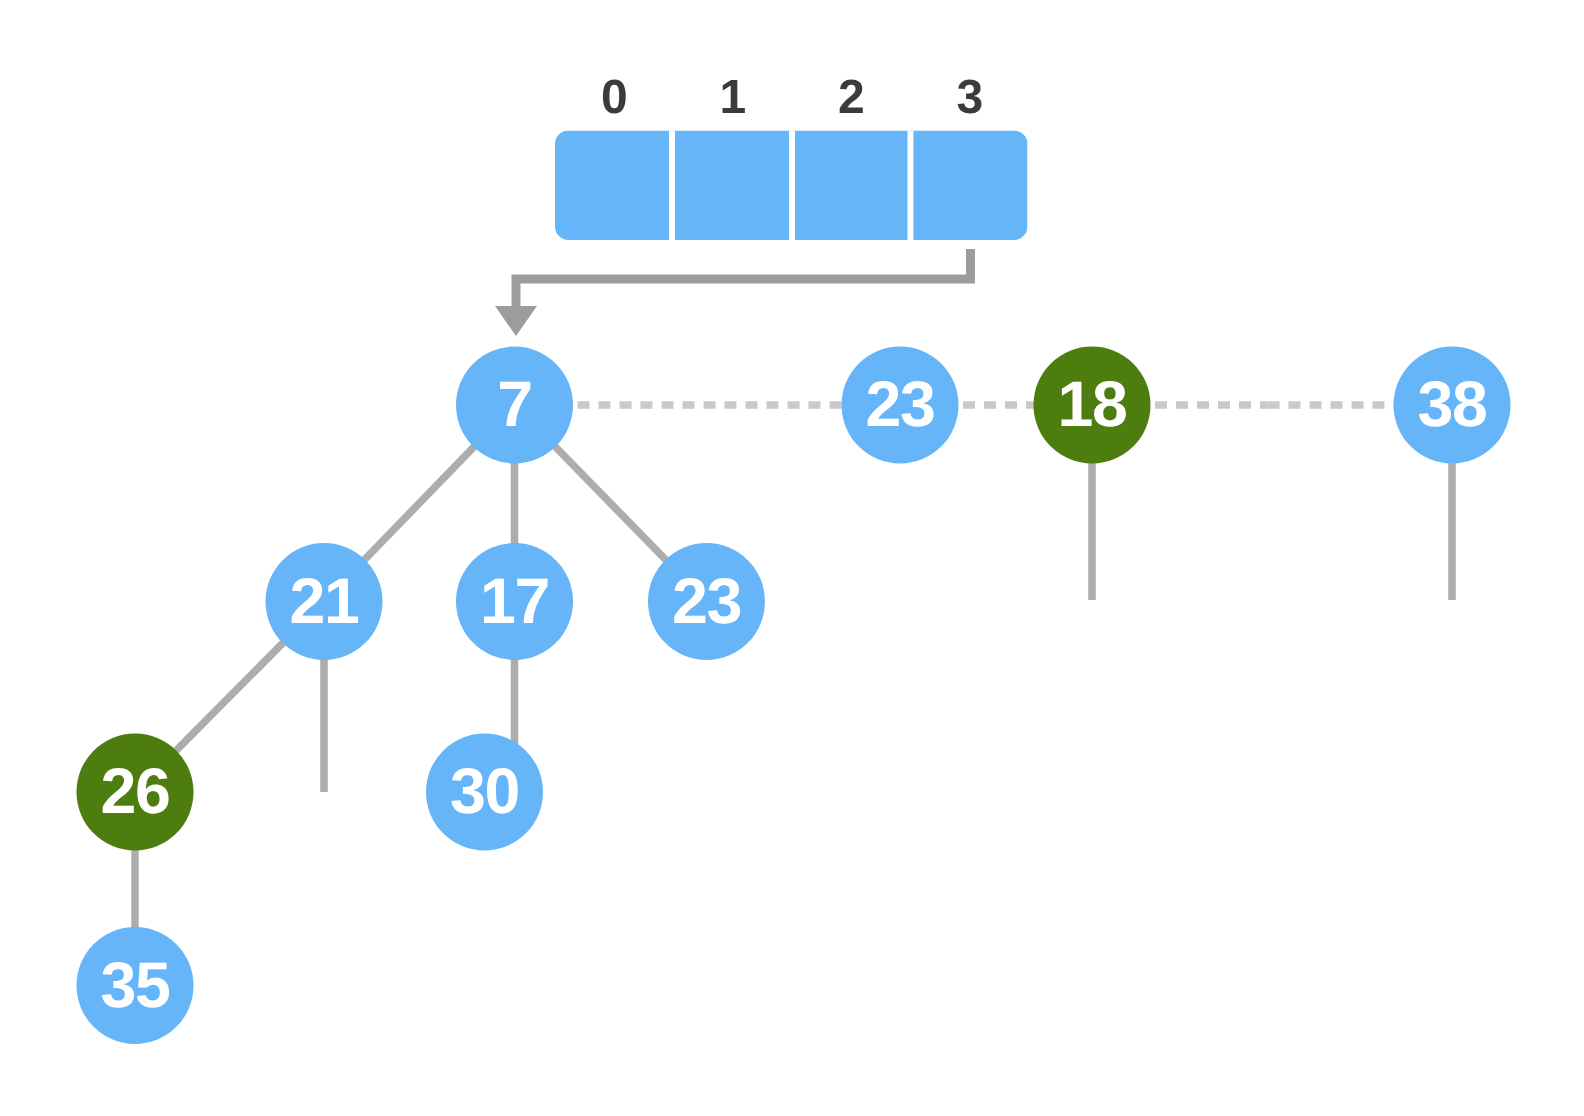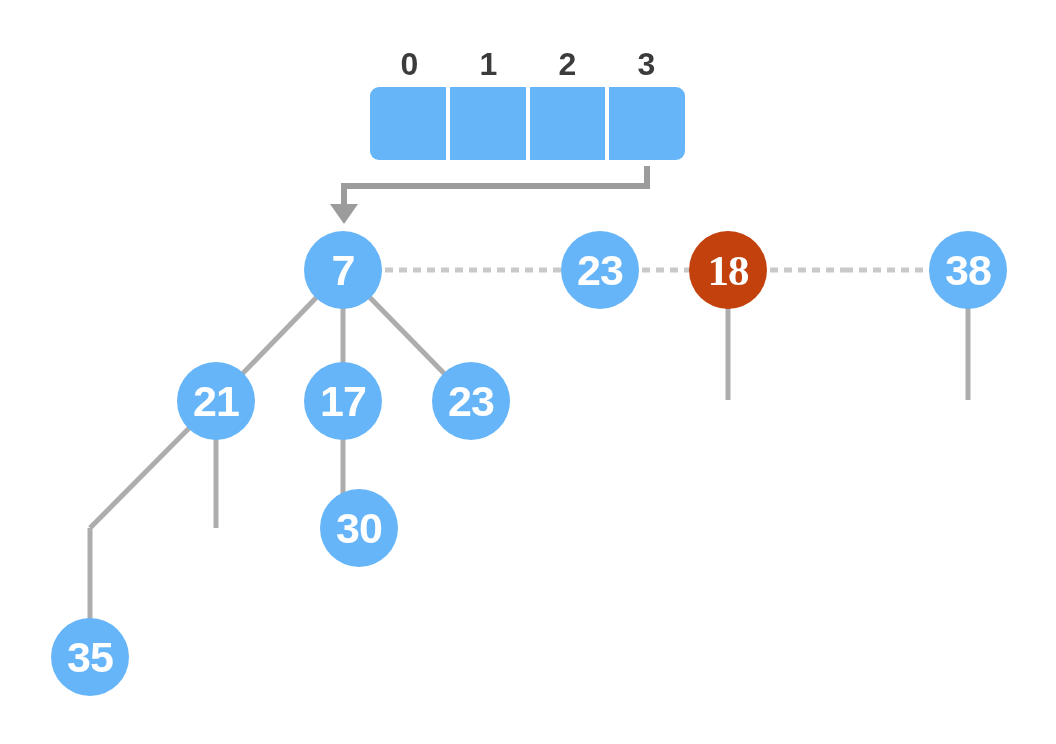--- a/index.html
+++ b/index.html
@@ -49,21 +49,21 @@
     border-radius: 50%;
     display: flex;
     align-items: center;
     justify-content: center;
     color: #ffffff;
     font-size: 43px;
     font-weight: bold;
     letter-spacing: -1px;
   }
   .node.blue { background: #66b5f8; }
-  .node.purple { background: #c2410c; font-family: Liberation Serif, serif; }
+  .node.purple { background: #4d7c0f; }
 </style>
 </head>
 <body>
 
 <div class="canvas">
 
   <span class="idx" style="left:370px">0</span>
   <span class="idx" style="left:449px">1</span>
   <span class="idx" style="left:528px">2</span>
   <span class="idx" style="left:607px">3</span>
@@ -112,21 +112,24 @@
   <div class="node blue" style="left:177px; top:362px">
       <span>21</span>
     </div>
   <div class="node blue" style="left:304px; top:362px">
       <span>17</span>
     </div>
   <div class="node blue" style="left:432px; top:362px">
       <span>23</span>
     </div>
 
-  <div class="node blue" style="left:320px; top:489px">
+  <div class="node purple" style="left:51px;  top:489px">
+      <span>26</span>
+    </div>
+  <div class="node blue" style="left:284px; top:489px">
       <span>30</span>
     </div>
 
   <div class="node blue" style="left:51px;  top:618px">
       <span>35</span>
     </div>
 
 </div>
 
 </body></html>

